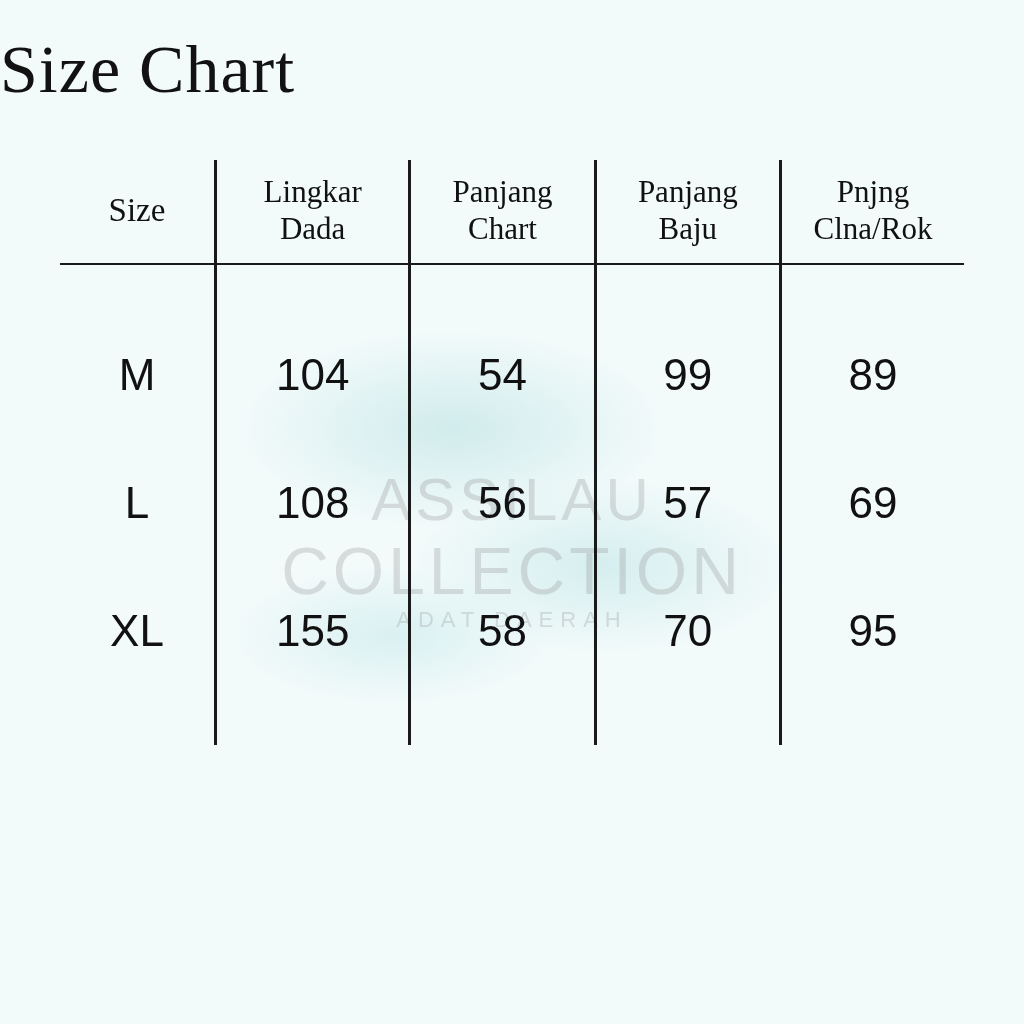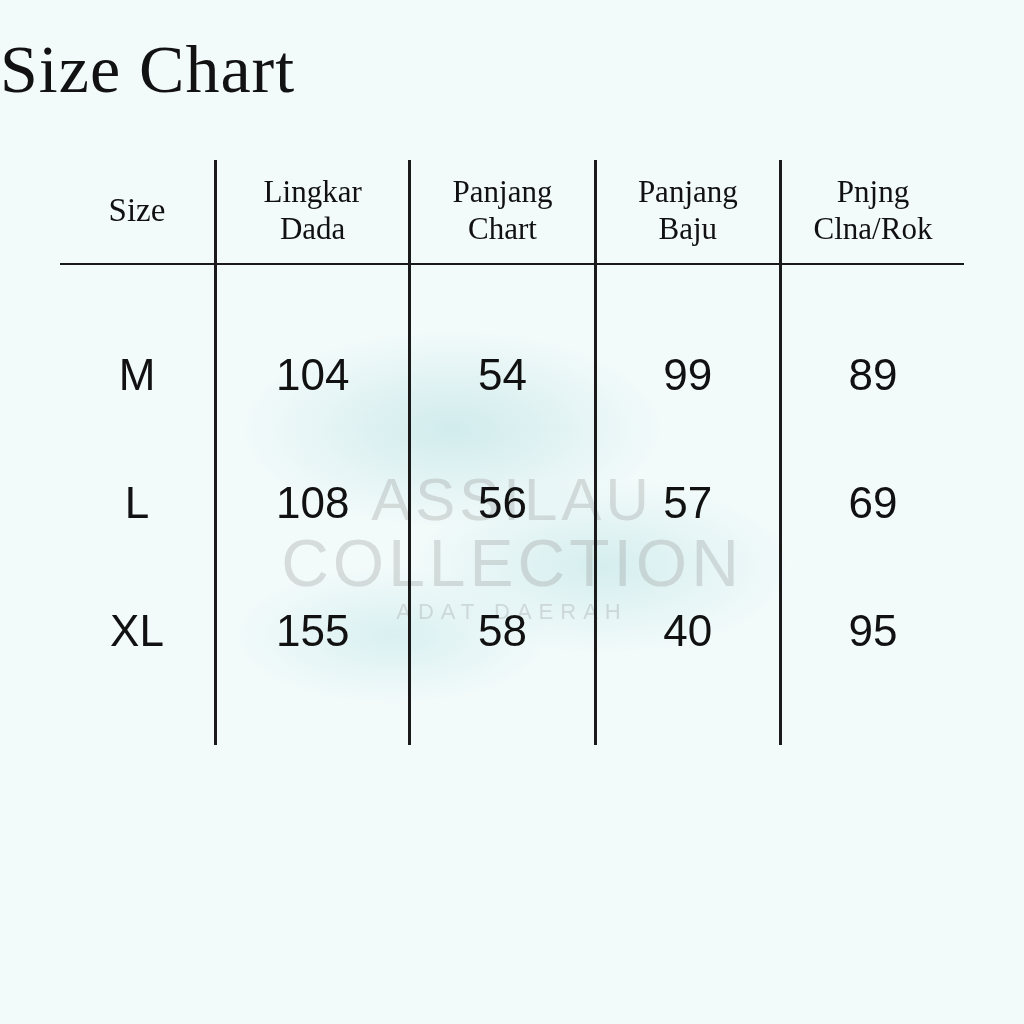--- a/index.html
+++ b/index.html
@@ -41,21 +41,21 @@
   .watermark .wm-1 {
     font-family: "Liberation Sans", sans-serif;
     font-size: 60px;
     letter-spacing: 4px;
     font-weight: 400;
   }
   .watermark .wm-2 {
     font-family: "Liberation Sans", sans-serif;
     font-size: 66px;
     letter-spacing: 4px;
-    margin-top: 0;
+    margin-top: 8px;
   }
   .watermark .wm-3 {
     font-family: "Liberation Sans", sans-serif;
     font-size: 22px;
     letter-spacing: 7px;
     margin-top: 5px;
   }
 
   .title {
     position: absolute;
@@ -184,18 +184,18 @@
         <td>L</td>
         <td>108</td>
         <td>56</td>
         <td>57</td>
         <td>69</td>
       </tr>
       <tr>
         <td>XL</td>
         <td>155</td>
         <td>58</td>
-        <td>40</td>
+        <td>70</td>
         <td>95</td>
       </tr>
     </tbody>
   </table>
 </div>
 
 </body></html>

